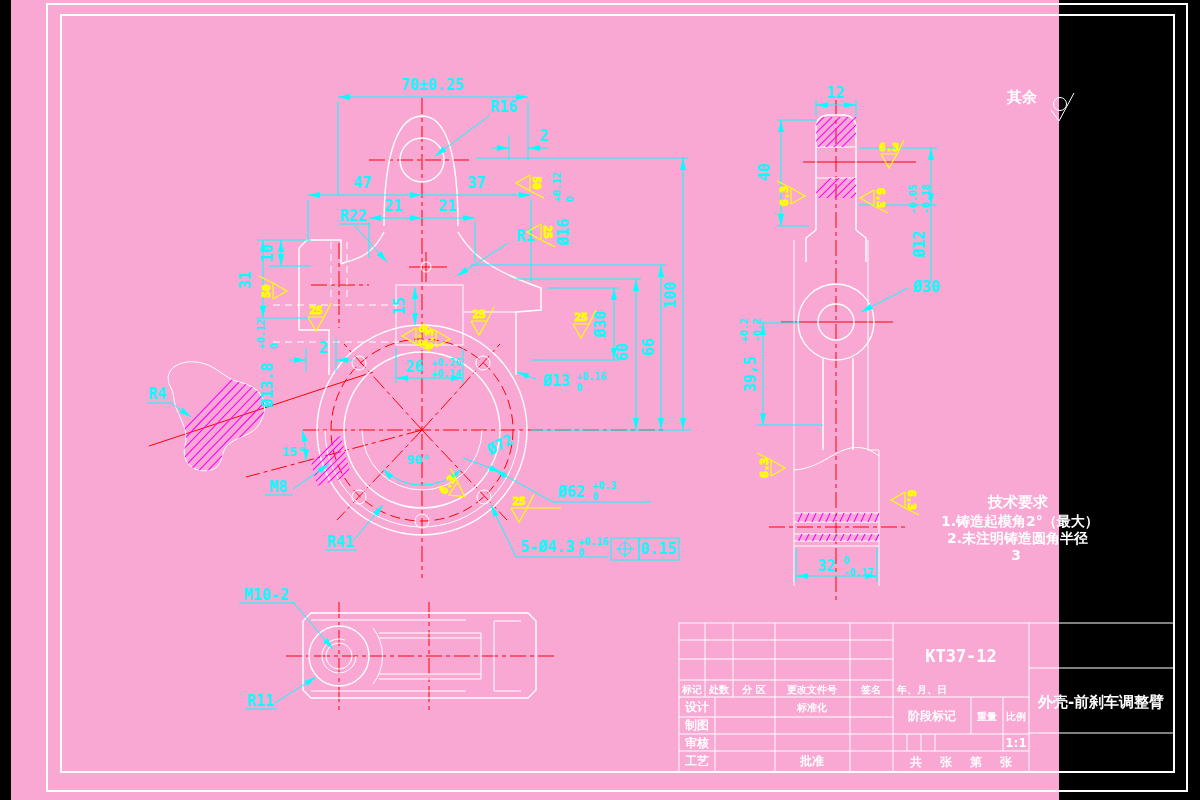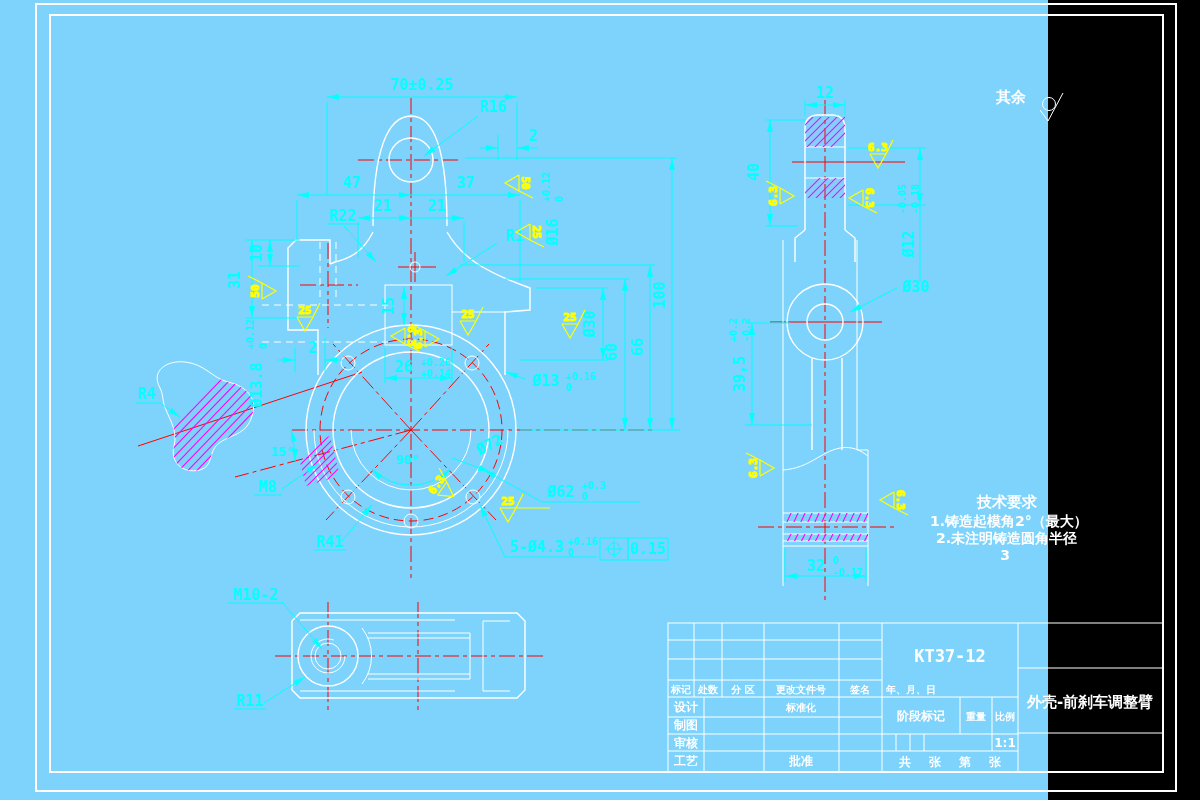--- a/index.html
+++ b/index.html
@@ -1,16 +1,16 @@
 <!DOCTYPE html>
 <html><head>
 <meta charset="utf-8">
 <style>
   html,body{margin:0;padding:0;background:#000;width:1200px;height:800px;overflow:hidden}
-  #sheet{position:absolute;left:0;top:0;width:1048px;height:800px;background:#7dd3fc}
+  #sheet{position:absolute;left:11px;top:0;width:1048px;height:800px;background:#f9a8d4}
   svg{position:absolute;left:0;top:0}
   .ol{stroke:#fff;fill:none;stroke-width:1.4}
   .olt{stroke:#fff;fill:none;stroke-width:1}
   .hid{stroke:#fff;fill:none;stroke-width:1;stroke-dasharray:7 5}
   .cl{stroke:#f00;fill:none;stroke-width:1;stroke-dasharray:16 4 4 4}
   .clS{stroke:#f00;fill:none;stroke-width:1}
   .clc{stroke:#f00;fill:none;stroke-width:1;stroke-dasharray:10 5}
   .dm{stroke:#0ff;fill:none;stroke-width:1}
   .ht{stroke:#f0f;fill:none;stroke-width:1.1}
   .rg{stroke:#ff0;fill:none;stroke-width:1.2}

